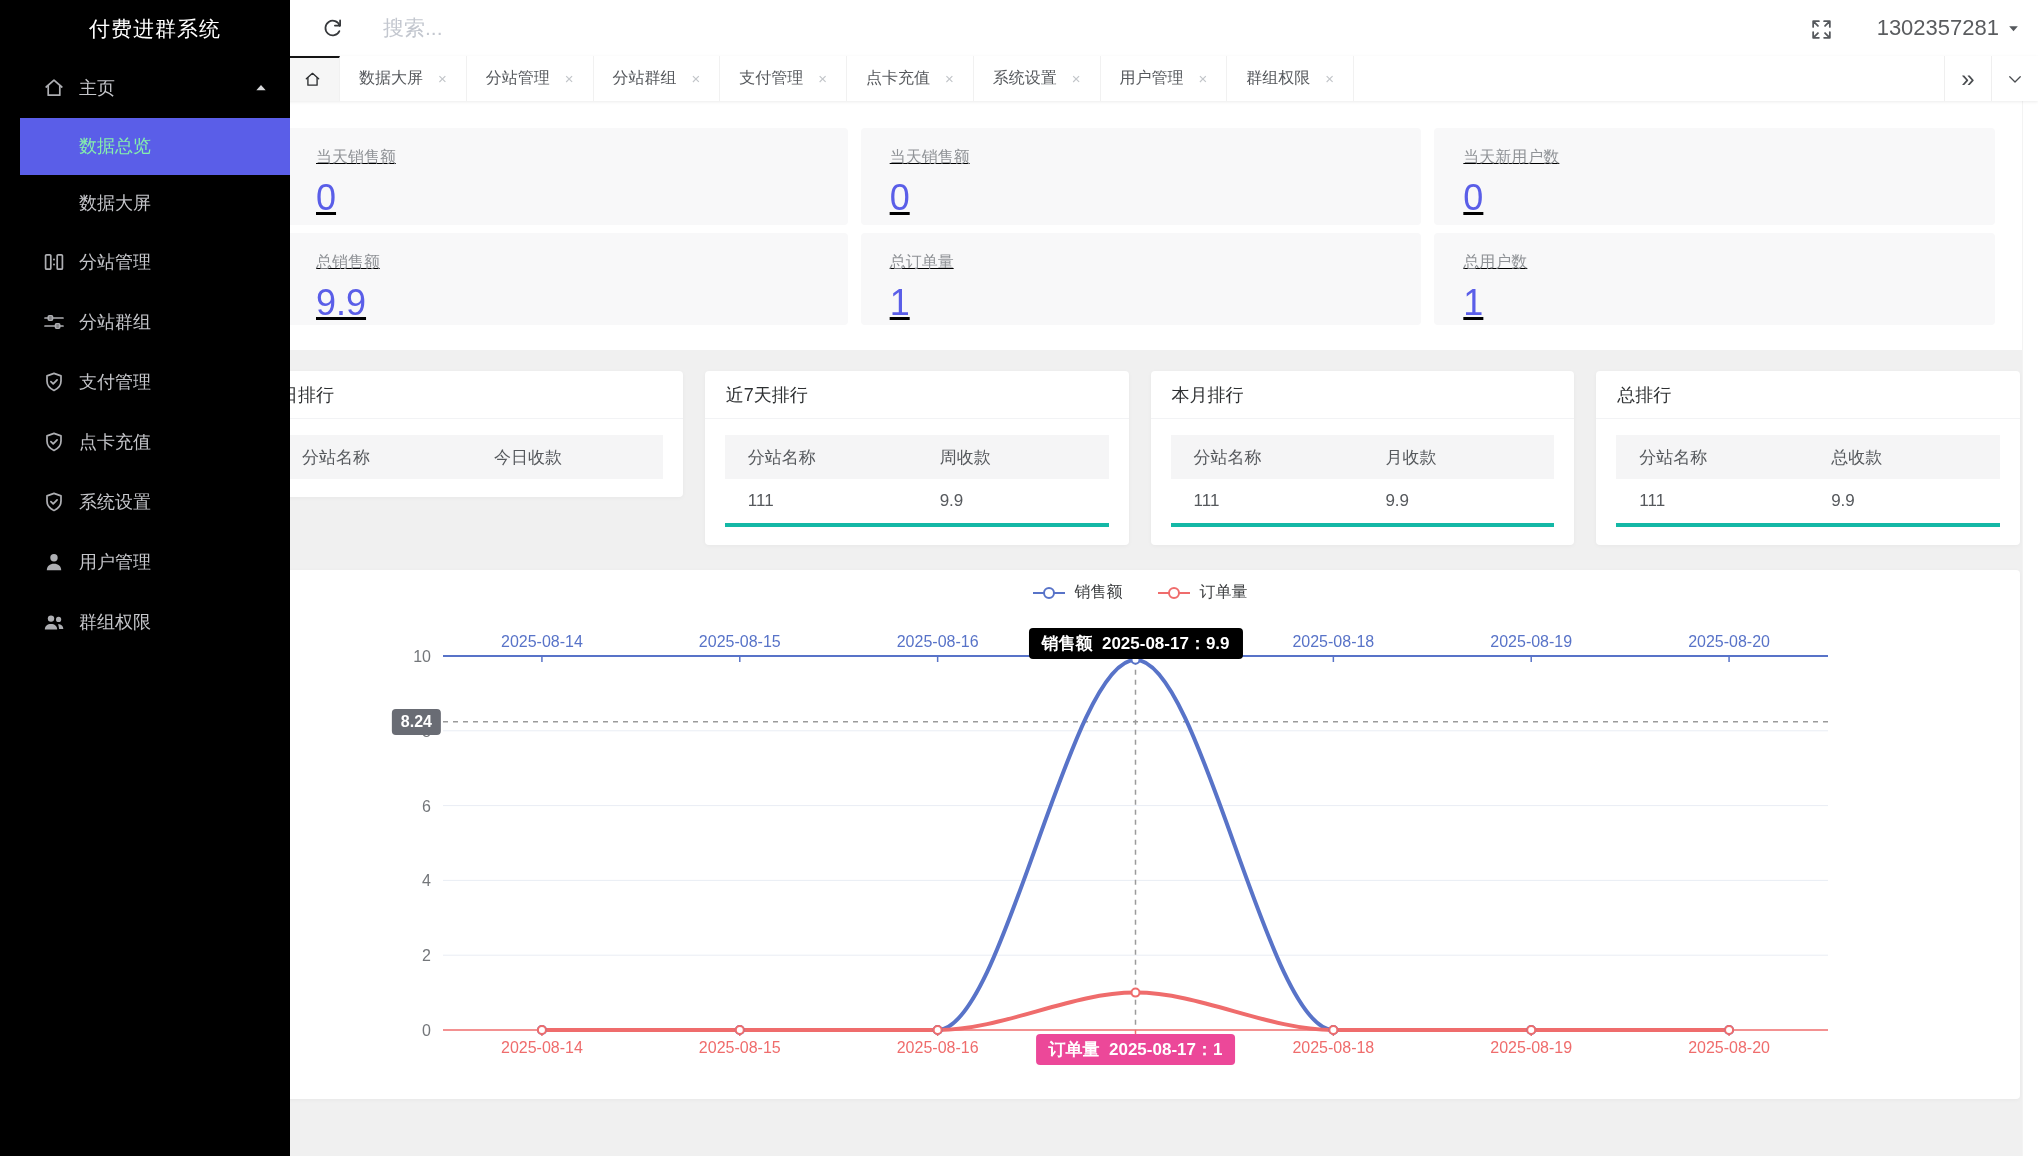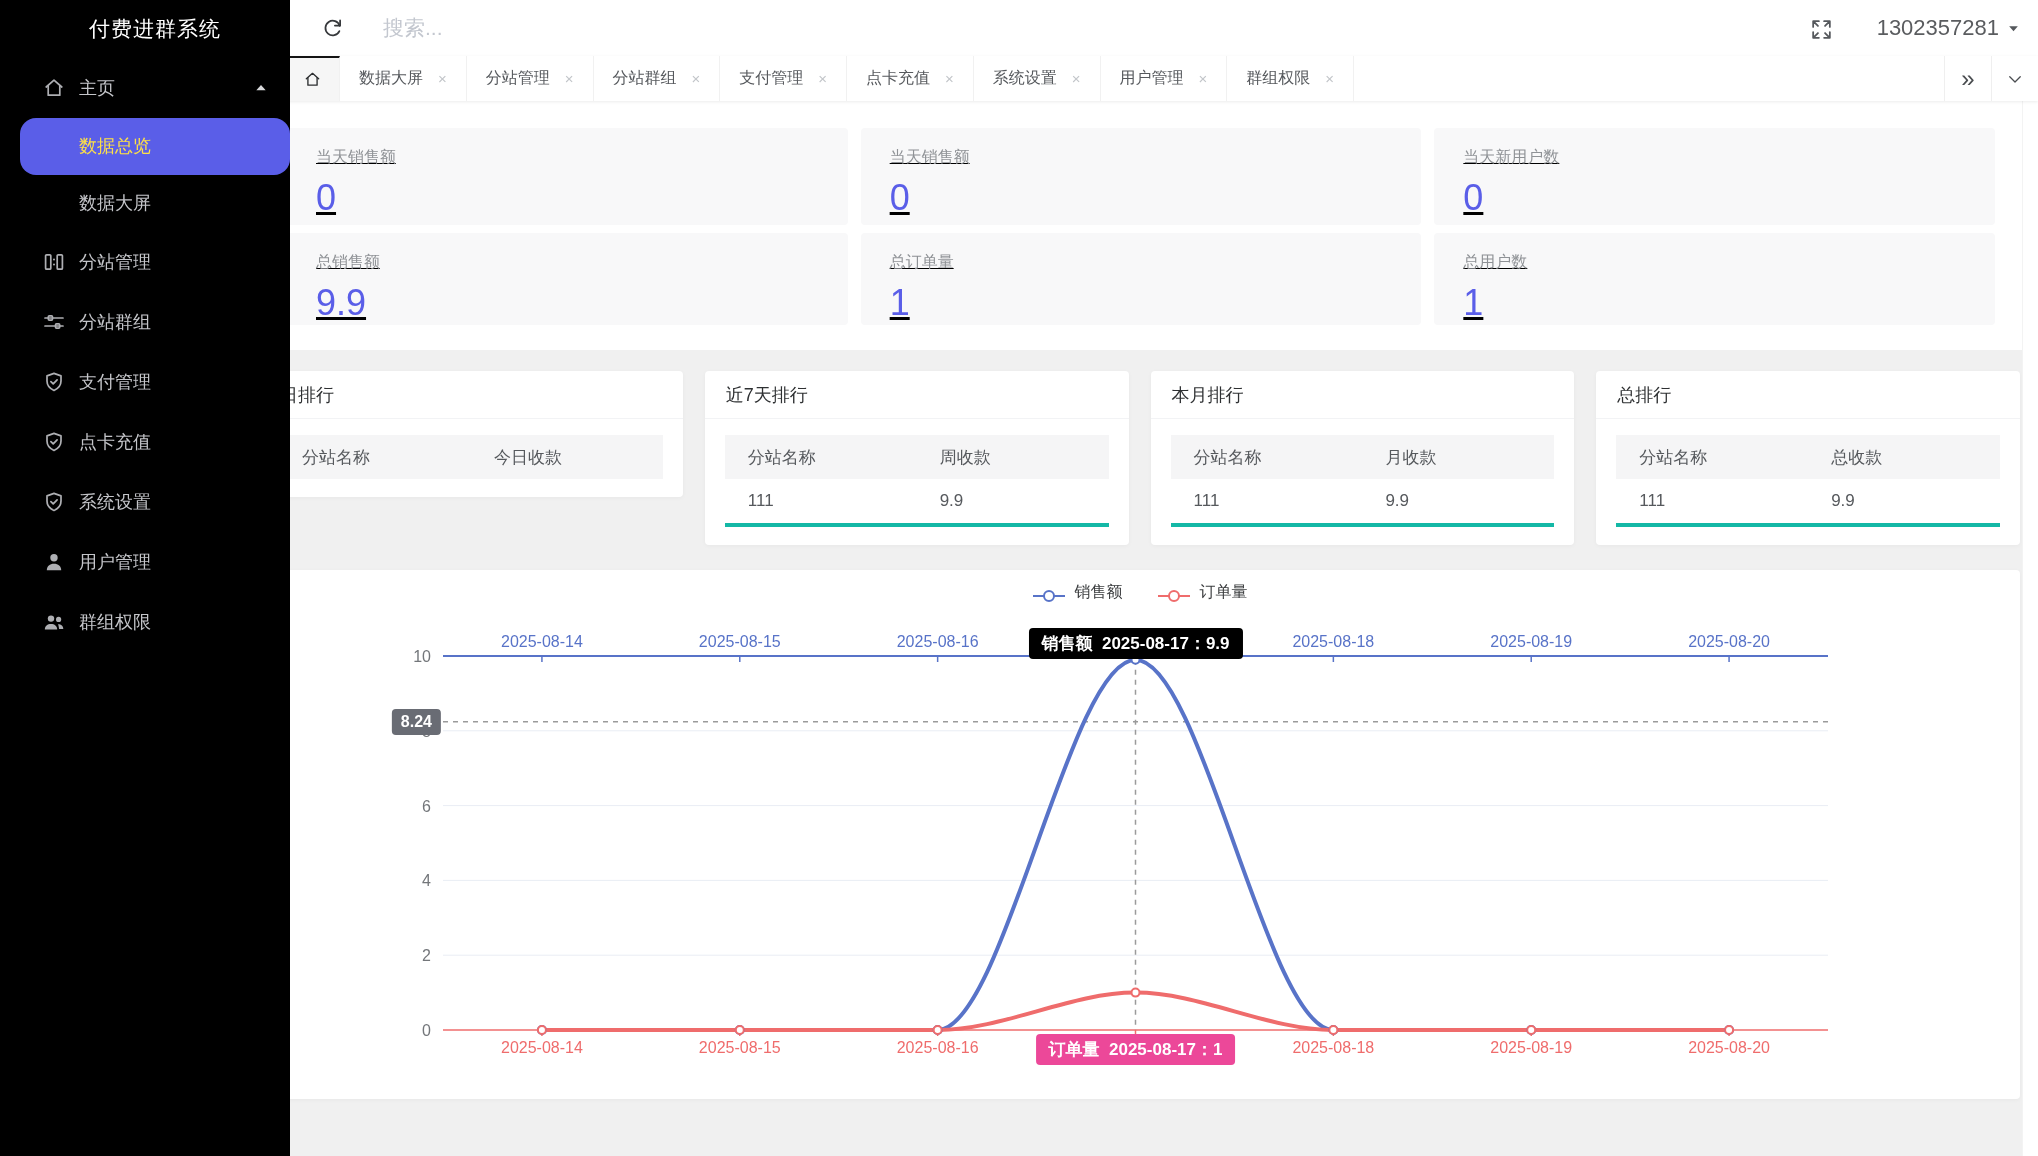--- a/index.html
+++ b/index.html
@@ -10,21 +10,21 @@
   
   .sidebar{position:absolute;left:0;top:0;bottom:0;width:270px;background:#000;color:#c4c5c9;z-index:5;padding-left:20px;}
   .s-title{height:56px;line-height:58px;text-align:center;color:#fff;font-size:21px;letter-spacing:1px;}
   .menu{margin-top:2px;}
   .m-item{height:60px;display:flex;align-items:center;padding:0 22px;font-size:18px;color:#c4c5c9;cursor:pointer;}
   .mi-icon{width:24px;height:24px;margin-right:13px;color:#aeafb3;flex:0 0 auto;}
   .mi-icon svg{width:24px;height:24px;display:block;}
   .m-caret{margin-left:auto;color:#d8d9db;}
   .m-caret svg{width:14px;height:14px;display:block;}
   .m-sub{height:57px;line-height:57px;padding-left:59px;font-size:18px;color:#c4c5c9;cursor:pointer;}
-  .m-sub.active{background:#5a5ee8;color:#fde047;border-radius:16px;}
+  .m-sub.active{background:#5a5ee8;color:#86efac;}
 
   
   .navbar{position:absolute;left:239px;right:0;top:0;height:56px;background:#fff;display:flex;align-items:center;}
   .nav-ic{width:25px;height:25px;color:#36383b;margin-left:28px;cursor:pointer;flex:0 0 auto;}
   .nav-ic svg{width:25px;height:25px;display:block;}
   .search-box{margin-left:36px;}
   .search-box input{border:none;outline:none;font-size:21px;width:300px;color:#333;background:transparent;}
   .search-box input::placeholder{color:#c3c7cf;}
   .nav-right{margin-left:auto;display:flex;align-items:center;padding-right:18px;}
   .nav-right .nav-ic{margin-left:0;color:#55585c;width:22px;height:22px;}
@@ -61,21 +61,21 @@
   .p-body{padding:16px 20px 18px 20px;}
   .rt-head{display:grid;grid-template-columns:1fr 1fr;background:#f5f5f6;height:44px;align-items:center;font-size:17px;color:#56595d;}
   .rt-head div{padding-left:23px;}
   .rt-row{display:grid;grid-template-columns:1fr 1fr;height:44px;align-items:center;font-size:17px;color:#56595d;border-bottom:4px solid #14b8a6;}
   .rt-row div{padding-left:23px;}
 
   
   .chart-panel{position:absolute;left:20px;right:18px;top:469px;height:529px;background:#fff;border-radius:4px;box-shadow:0 1px 4px rgba(0,0,0,.04);}
   .chart-wrap{position:absolute;left:0;top:0;right:0;bottom:0;}
   .legend{position:absolute;left:0;right:0;top:12px;display:flex;justify-content:center;gap:34px;z-index:2;}
-  .lg-item{display:flex;align-items:flex-end;gap:9px;font-size:16px;color:#3a3c3e;cursor:pointer;}
+  .lg-item{display:flex;align-items:center;gap:9px;font-size:16px;color:#3a3c3e;cursor:pointer;}
   .lg-item svg{display:block;}
   .chart-svg{position:absolute;left:0;top:0;}
   .tt{position:absolute;transform:translate(-50%,0);color:#fff;font-size:17px;font-weight:bold;padding:4px 13px;border-radius:4px;white-space:nowrap;z-index:3;}
   .axis-badge{position:absolute;transform:translate(-100%,-50%);background:#696c74;color:#fff;font-size:16px;font-weight:bold;padding:4px 9px;border-radius:4px;z-index:3;}
 </style>
 </head>
 <body>
 
 <div class="root">
 

